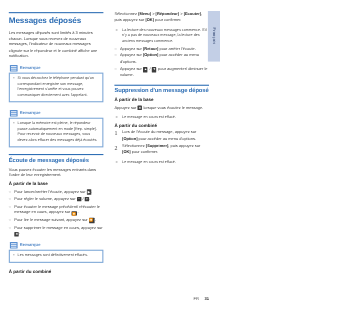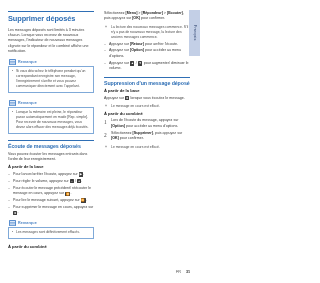--- a/index.html
+++ b/index.html
@@ -157,21 +157,21 @@
 <body>
 
 <div class="page">
 
   <div class="side-tab">
     <span>Français</span>
   </div>
 
   <div class="col col-left">
 
-    <h1 class="sec">Supprimer déposés</h1>
+    <h1 class="sec">Messages déposés</h1>
 
     <p class="body">Les messages déposés sont limités à 3 minutes chacun. Lorsque vous recevez de nouveaux messages, l'indicateur de nouveaux messages clignote sur le répondeur et le combiné affiche une notification.</p>
 
     <div class="note">
       <div class="note-hdr">
         <span class="note-ico"></span>
         <span class="note-ttl">Remarque</span>
       </div>
       <div class="note-body">
         <ul>

